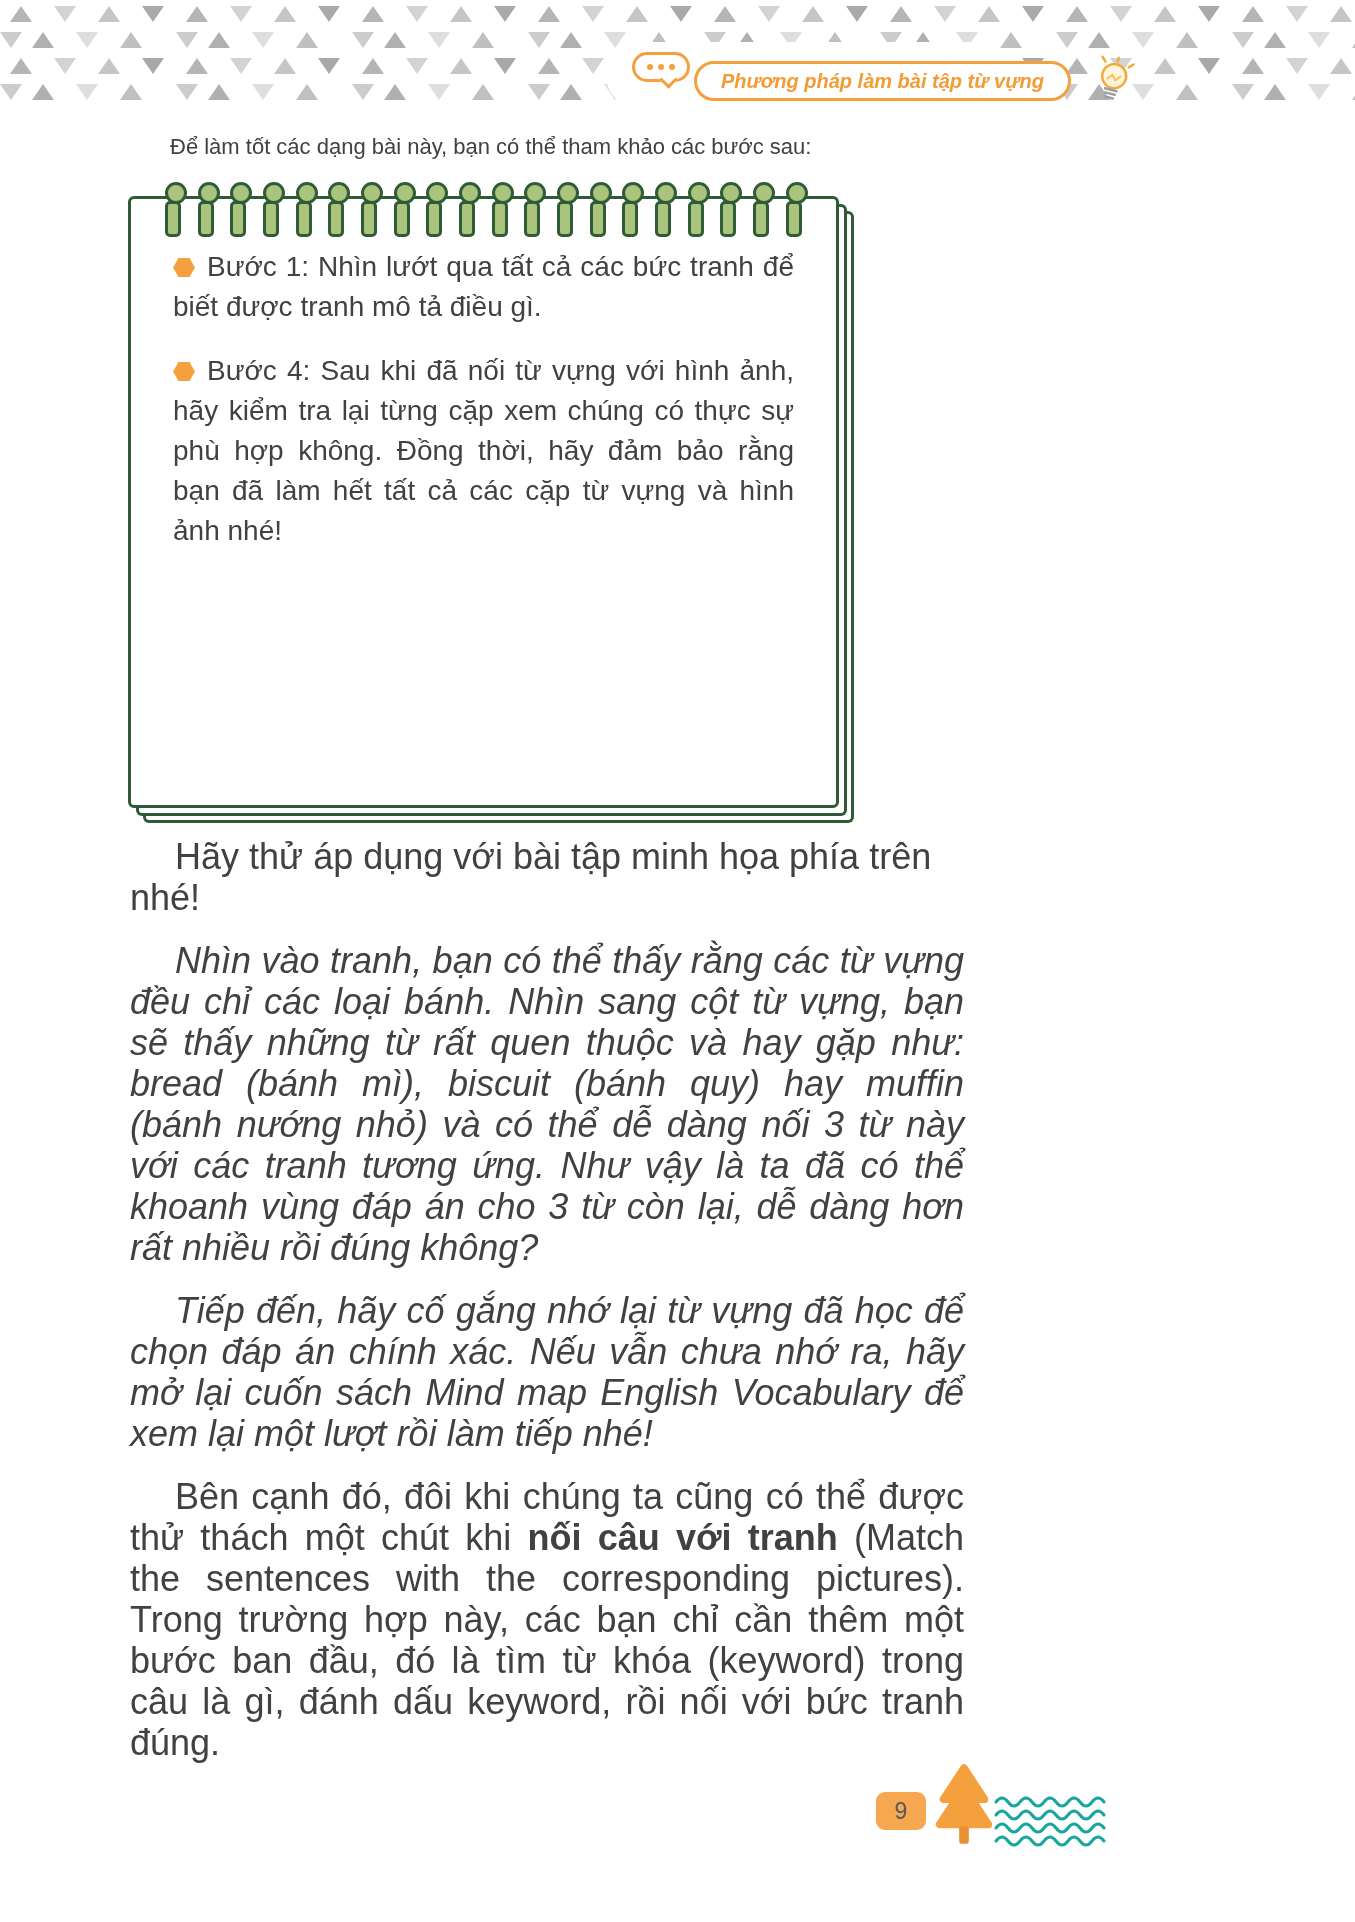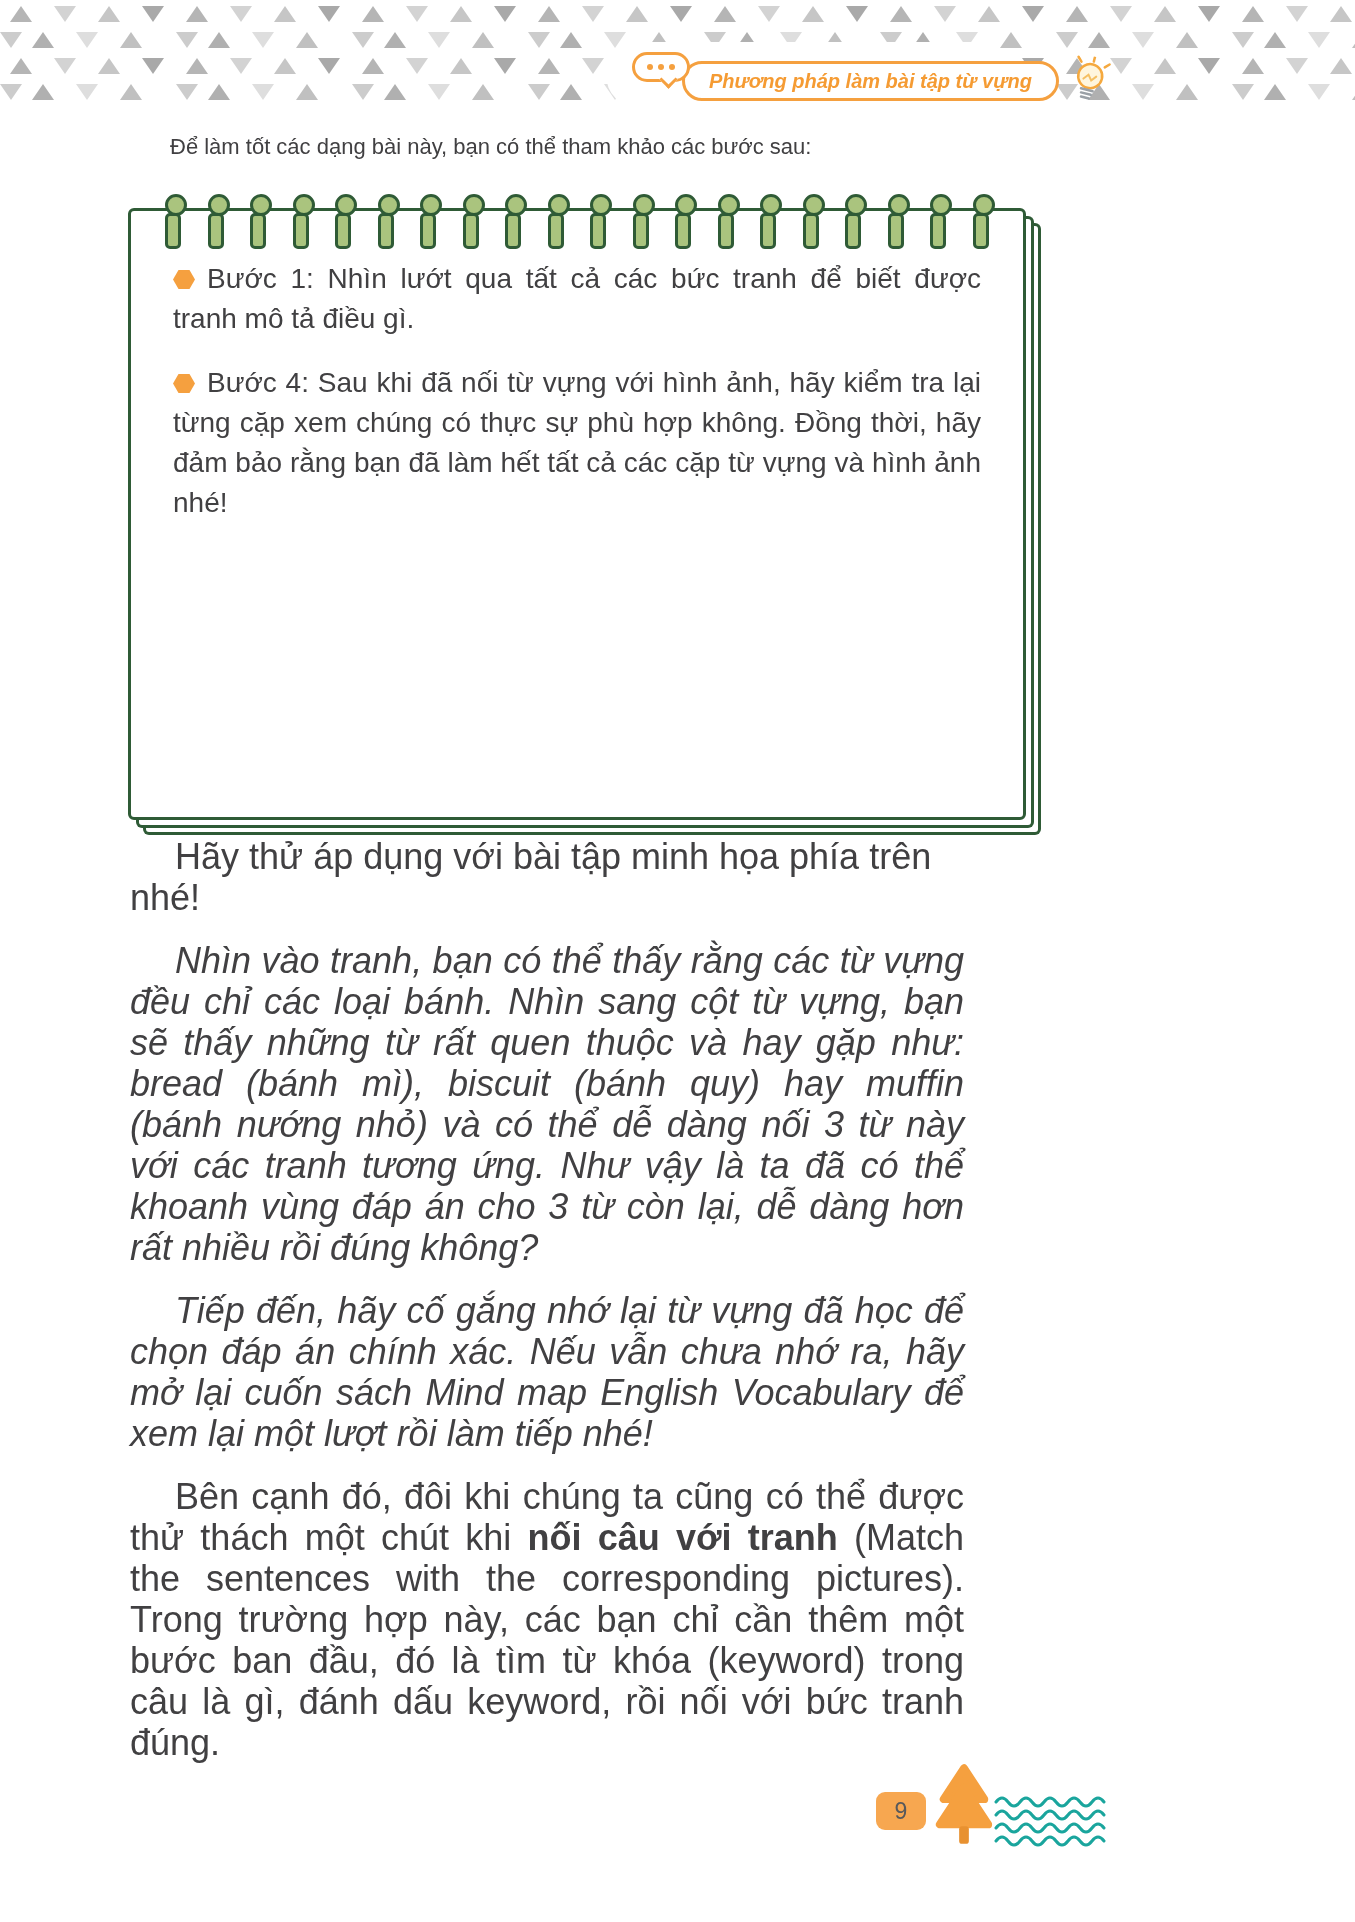--- a/index.html
+++ b/index.html
@@ -12,21 +12,21 @@
   
   .tri-band { position: absolute; top: 0; left: 0; }
 
   
   .badge-backdrop {
     position: absolute; left: 606px; top: 42px; width: 400px; height: 66px;
     background: #ffffff; border-radius: 33px;
   }
   .header-badge {
     position: absolute; left: 632px; top: 56px;
-    display: flex; align-items: center; gap: 8px; z-index: 5;
+    display: flex; align-items: center; gap: 20px; z-index: 5;
   }
   .speech-bubble {
     position: relative; width: 58px; height: 30px; background: #fff;
     border: 3px solid #f5a03f; border-radius: 16px;
     display: flex; align-items: center; justify-content: center; gap: 5px;
     transform: translateY(-14px); margin-right: -16px; z-index: 7;
   }
   .speech-bubble::after {
     content: ""; position: absolute; bottom: -7px; right: 12px;
     width: 10px; height: 10px; background: #fff;
@@ -42,21 +42,21 @@
   .bulb { transform: rotate(14deg); }
 
   
   .intro {
     position: absolute; left: 170px; top: 134px; width: 810px;
     font-size: 22px; color: #414042;
   }
 
   
   .notebook {
-    position: absolute; left: 128px; top: 208px; width: 898px; min-height: 612px;
+    position: absolute; left: 128px; top: 196px; width: 711px; min-height: 612px;
     background: #ffffff; border: 3px solid #2f5b36; border-radius: 6px;
     box-shadow: 8px 8px 0 -3px #ffffff, 8px 8px 0 0 #2f5b36,
                 15px 15px 0 -3px #ffffff, 15px 15px 0 0 #2f5b36;
     padding: 48px 42px 16px 42px;
   }
   .rings {
     position: absolute; top: -17px; left: 34px; right: 34px;
     display: flex; justify-content: space-between; z-index: 3;
   }
   .ring { width: 16px; }

